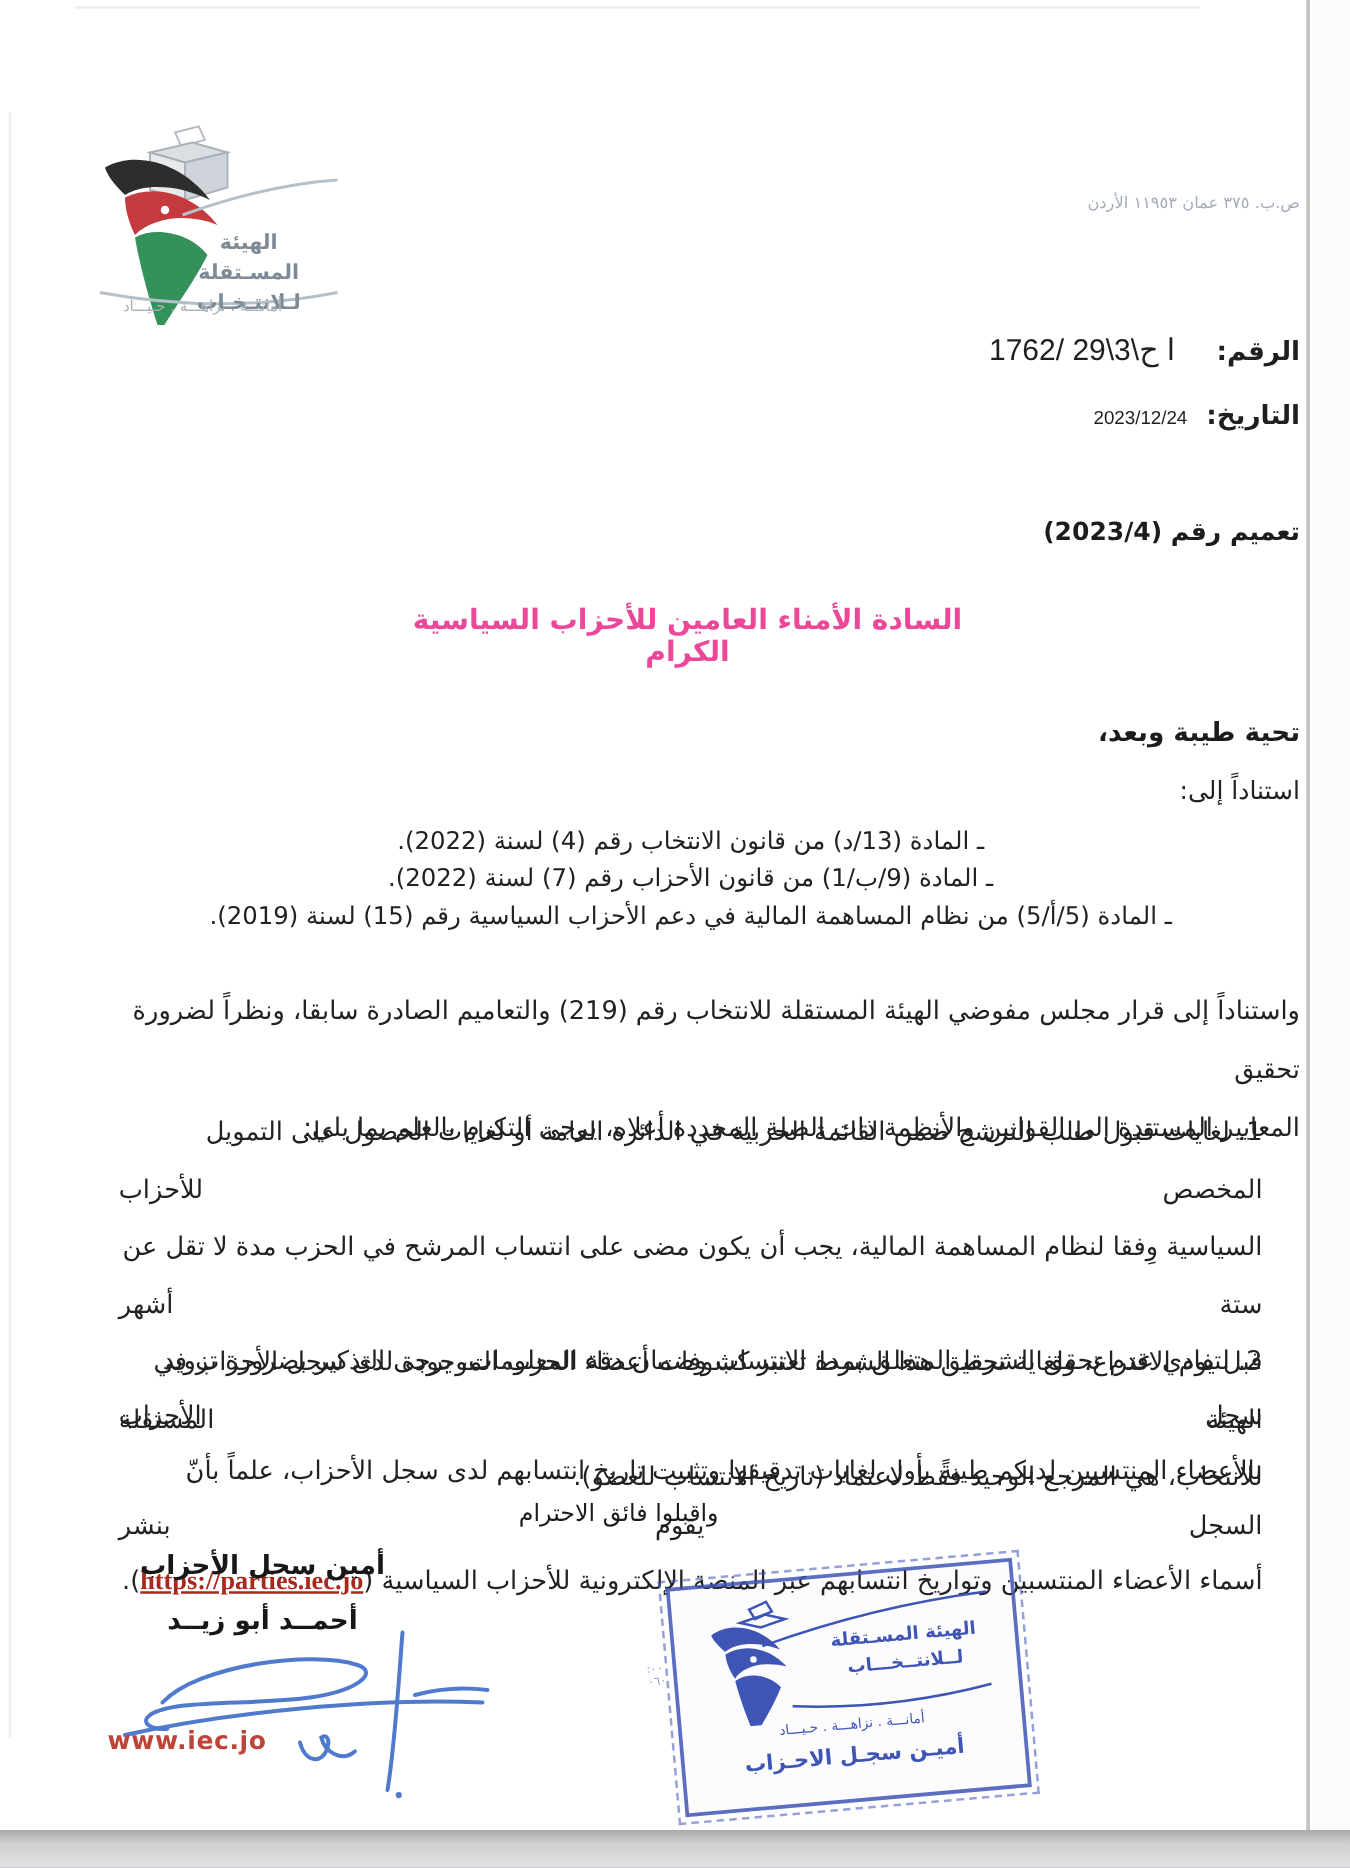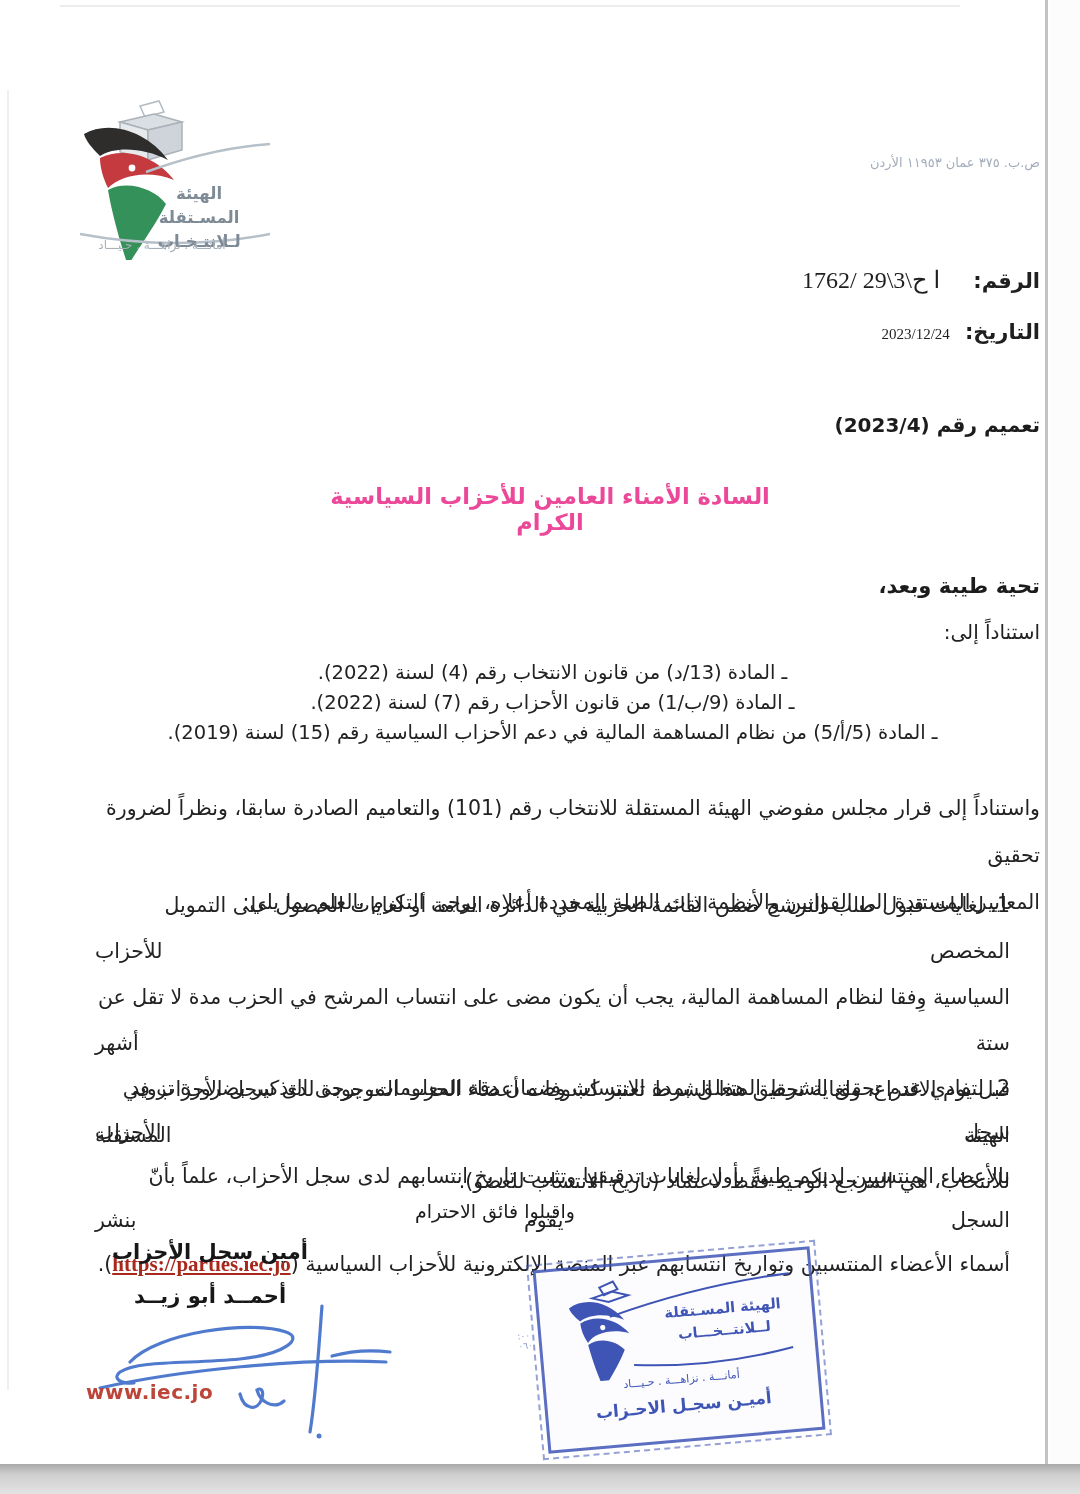--- a/index.html
+++ b/index.html
@@ -23,21 +23,21 @@
   .org-name{left:136px;top:182px;width:126px;text-align:center;
     font-size:16.5px;font-weight:700;color:#7e8b96;line-height:24px;letter-spacing:.5px;}
   .org-tagline{left:76px;top:238px;width:172px;text-align:center;
     font-size:12px;color:#a6afb8;letter-spacing:1px;}
   .address{right:40px;top:150px;width:300px;text-align:right;
     font-size:13px;line-height:26px;color:#a3adbb;}
 
   
   .ref-row{right:40px;top:266px;}
   .meta-label{font-size:21px;font-weight:700;color:#1f1f1f;}
-  .meta-value{font-family:Liberation Serif, serif;font-size:24px;color:#1f1f1f;
+  .meta-value{font-family:Liberation Sans, sans-serif;font-size:24px;color:#1f1f1f;
     direction:ltr;unicode-bidi:bidi-override;}
   .ref-row .meta-value{margin-left:6px;margin-right:28px;}
   .date-row{right:40px;top:320px;}
   .date-row .meta-value{margin-right:10px;font-size:15px;}
   .circular{right:40px;top:413px;font-size:20px;font-weight:700;color:#1c1c1c;}
 
   .title{left:320px;top:483px;width:460px;text-align:center;
     font-size:22.5px;font-weight:700;color:#ec4899;}
 
   .greeting{right:40px;top:574px;font-size:21px;font-weight:700;color:#1c1c1c;}
@@ -135,21 +135,21 @@
 
   <div class="abs greeting rtl">تحية طيبة وبعد،</div>
   <div class="abs basis-intro rtl">استناداً إلى:</div>
   <div class="abs basis-list rtl">
     <div>ـ المادة (13/د) من قانون الانتخاب رقم (4) لسنة (2022).</div>
     <div>ـ المادة (9/ب/1) من قانون الأحزاب رقم (7) لسنة (2022).</div>
     <div>ـ المادة (5/أ/5) من نظام المساهمة المالية في دعم الأحزاب السياسية رقم (15) لسنة (2019).</div>
   </div>
 
   <div class="abs para rtl">
-    <div class="line-justify">واستناداً إلى قرار مجلس مفوضي الهيئة المستقلة للانتخاب رقم (101) والتعاميم الصادرة سابقا، ونظراً لضرورة تحقيق</div>
+    <div class="line-justify">واستناداً إلى قرار مجلس مفوضي الهيئة المستقلة للانتخاب رقم (219) والتعاميم الصادرة سابقا، ونظراً لضرورة تحقيق</div>
     <div class="line-right">المعايير المستندة الى القوانين والأنظمة ذات الصلة المحددة أعلاه، يرجى التكرم بالعلم بما يلي:</div>
   </div>
 
   <div class="abs item1 rtl">
     <div class="line-justify">1. لغايات قبول طلب الترشح ضمن القائمة الحزبية في الدائرة العامة أو لغايات الحصول على التمويل المخصص للأحزاب</div>
     <div class="line-justify">السياسية وِفقا لنظام المساهمة المالية، يجب أن يكون مضى على انتساب المرشح في الحزب مدة لا تقل عن ستة أشهر</div>
     <div class="line-justify">قبل يوم الاقتراع، ولغاية تحقيق هذا الشرط تعتبر كشوفات أعضاء الحزب الموجودة لدى سجل الأحزاب في الهيئة المستقلة</div>
     <div class="line-right">للانتخاب، هي المرجع الوحيد فقط لاعتماد (تاريخ الانتساب للعضو).</div>
   </div>
 

